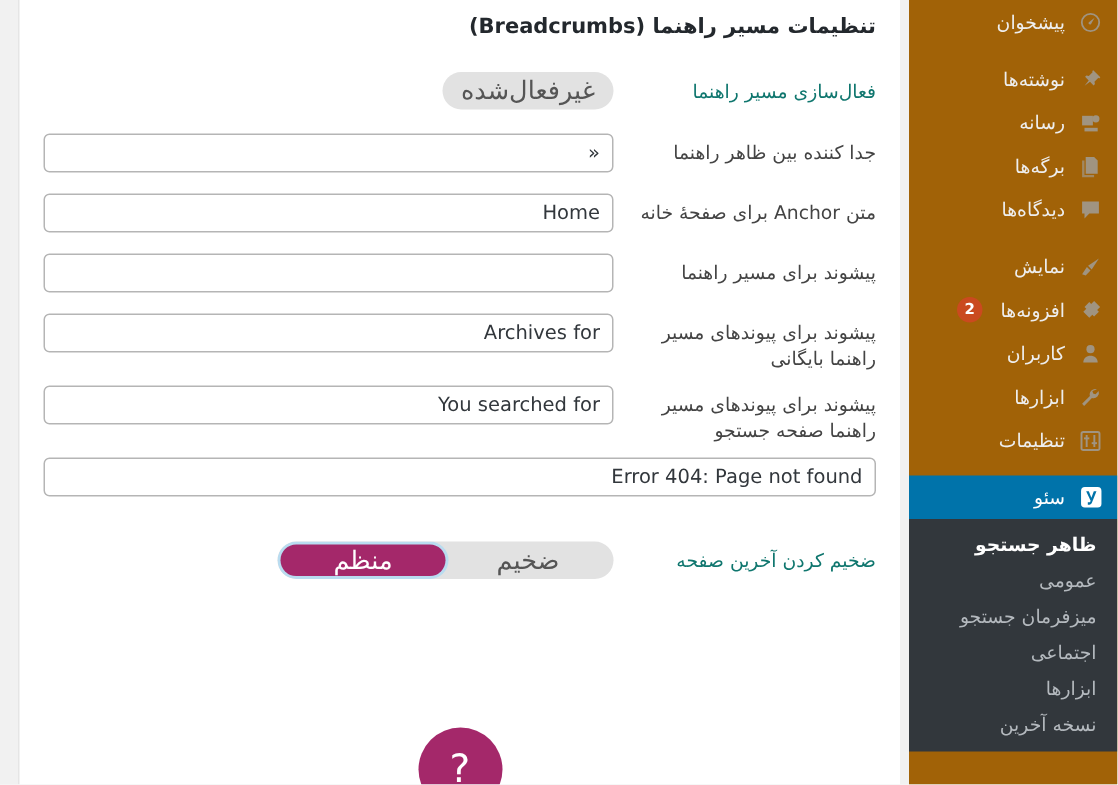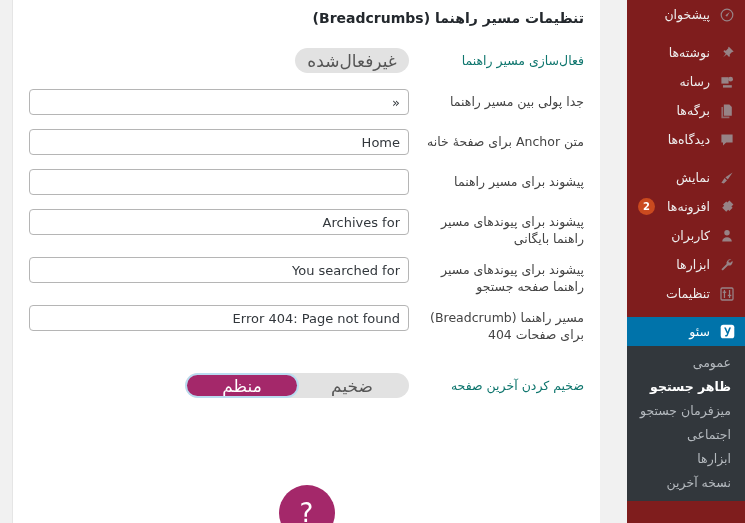--- a/index.html
+++ b/index.html
@@ -13,22 +13,22 @@
   #root {
     position: relative;
     width: 745px; height: 523px;
     background: #f1f1f1;
   }
 
   
   .adminmenu {
     position: absolute;
     top: 0; right: 0;
-    width: 118px; height: 523px;
-    background: #7f1d1d;
+    width: 139px; height: 523px;
+    background: #a16207;
     color: #eee;
     overflow: hidden;
   }
   .menu-item {
     position: relative;
     display: flex;
     align-items: center;
     justify-content: flex-start;
     gap: 8px;
     height: 29px;
@@ -231,21 +231,21 @@
         <div class="field-control">
           <div class="switch">
             <span class="opt">غیرفعال‌شده</span>
           </div>
         </div>
       </div>
 
       <div class="spacer-14"></div>
 
       <div class="field-row">
-        <div class="field-label">جدا پولی بین مسیر راهنما</div>
+        <div class="field-label">جدا کننده بین ظاهر راهنما</div>
         <div class="field-control">
           <input class="txt" type="text" value="«" style="">
         </div>
       </div>
 
       <div class="spacer-12"></div>
 
       <div class="field-row">
         <div class="field-label">متن Anchor برای صفحهٔ خانه</div>
         <div class="field-control">
@@ -276,21 +276,20 @@
       <div class="field-row">
         <div class="field-label">پیشوند برای پیوندهای مسیر راهنما صفحه جستجو</div>
         <div class="field-control">
           <input class="txt" type="text" value="You searched for" style="">
         </div>
       </div>
 
       <div class="spacer-8"></div>
 
       <div class="field-row">
-        <div class="field-label">مسیر راهنما (Breadcrumb) برای صفحات 404</div>
         <div class="field-control">
           <input class="txt" type="text" value="Error 404: Page not found" style="">
         </div>
       </div>
 
       <div class="spacer-14"></div>
       <div class="spacer-14"></div>
 
       <div class="field-row">
         <div class="field-label switch-label">ضخیم کردن آخرین صفحه</div>
@@ -421,22 +420,22 @@
       <span class="micon">
         <svg width="17" height="17" viewBox="0 0 20 20">
           <rect x="2" y="2" width="16" height="16" rx="3" fill="#fff"></rect>
           <path d="M6 5.2h2.1l2 5.1 1.9-5.1h2.1l-3.6 9.2c-.4 1-1 1.4-2 1.4H7.3v-1.8h1c.5 0 .8-.2 1-.7l.2-.5z" fill="#0073aa"></path>
         </svg>
       </span>
       <span class="mlabel">سئو</span>
     </div>
 
     <div class="submenu">
+      <div class="submenu-item current">ظاهر جستجو</div>
       <div class="submenu-item">عمومی</div>
-      <div class="submenu-item current">ظاهر جستجو</div>
       <div class="submenu-item">میزفرمان جستجو</div>
       <div class="submenu-item">اجتماعی</div>
       <div class="submenu-item">ابزارها</div>
       <div class="submenu-item">نسخه آخرین</div>
     </div>
 
   </div>
 
 </div>
 

